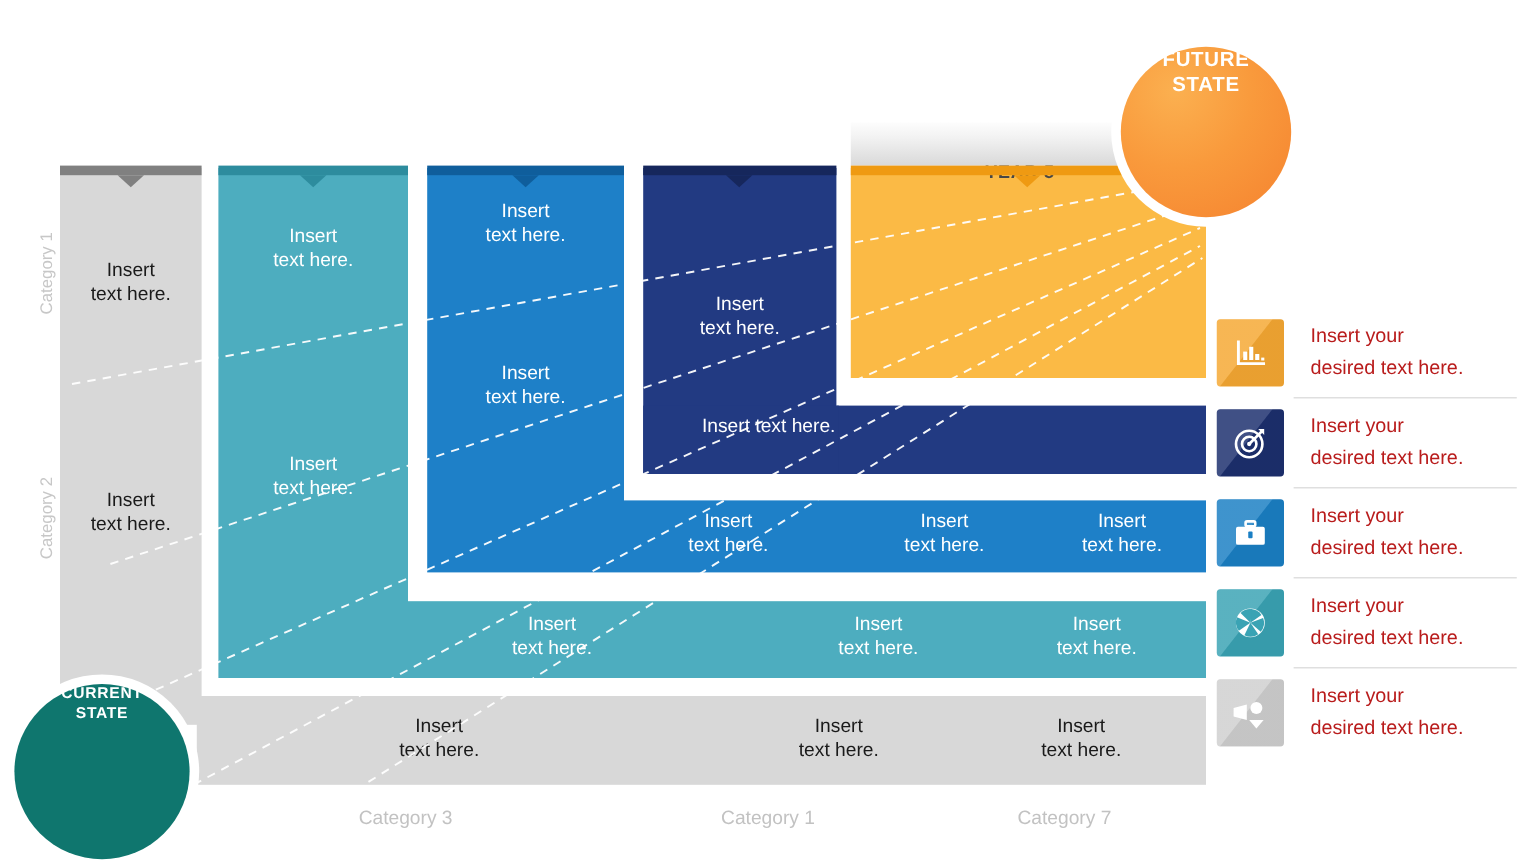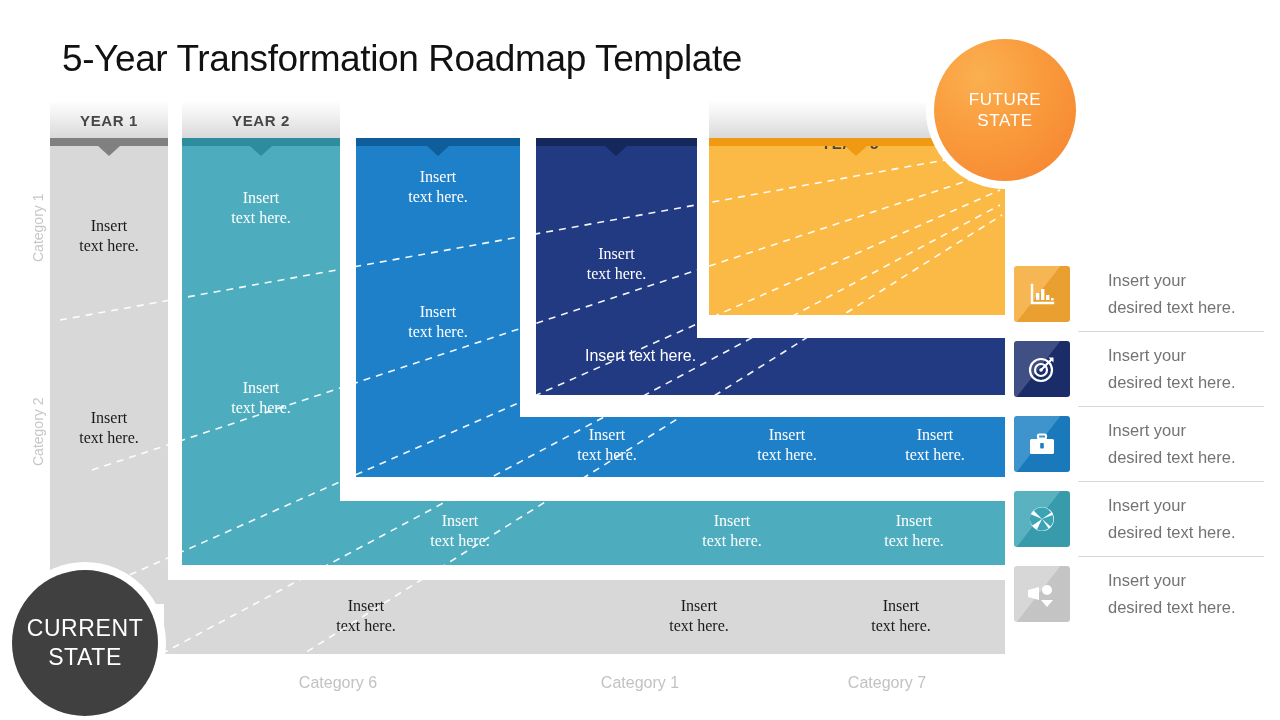--- a/index.html
+++ b/index.html
@@ -28,21 +28,21 @@
   .yr-head span {
     font-size:15px; font-weight:bold; color:#464646; letter-spacing:.6px;
   }
   .yr-bar { position:absolute; height:8px; }
   .yr-notch {
     position:absolute; width:0; height:0;
     border-left:11px solid transparent; border-right:11px solid transparent;
   }
 
   
-  .blk { position:absolute;font-family:Liberation Serif, serif; }
+  .blk { position:absolute; }
   .blk .cell {
     position:absolute; text-align:center; line-height:1.28;
     font-size:16px; white-space:pre-line;
   }
   .cell.light { color:#ffffff; }
   .cell.dark  { color:#1a1a1a; }
 
   
   .vcat {
     position:absolute; color:#c7c7c7; font-size:14px;
@@ -51,22 +51,22 @@
   }
   
   .hcat {
     position:absolute; color:#c2c2c2; font-size:16px;
     text-align:center; white-space:nowrap;
   }
 
   
   .circ {
     position:absolute; border-radius:50%;
-    display:flex; align-items:center; justify-content:center;
-    text-align:center; color:#fff; font-weight:normal; letter-spacing:.6px;
+    display:flex; justify-content:center;
+    text-align:center; color:#fff; font-weight:bold; letter-spacing:.6px;
     line-height:1.25;
   }
   .circ-ring {
     position:absolute; border-radius:50%; background:#ffffff;
   }
 
   
   .legend { position:absolute; left:1014px; top:256px; width:258px; }
   .lg-row {
     position:relative; height:75px;
@@ -80,32 +80,31 @@
     width:56px; height:56px; flex:0 0 56px; border-radius:3px;
     position:relative; overflow:hidden;
     display:flex; align-items:center; justify-content:center;
   }
   .lg-ic::after{
     content:""; position:absolute; left:0; top:0; width:100%; height:100%;
     background:linear-gradient(128deg, rgba(255,255,255,.16) 0%, rgba(255,255,255,.16) 46%, rgba(0,0,0,.05) 47%, rgba(0,0,0,.05) 100%);
   }
   .lg-ic svg { position:relative; z-index:2; }
   .lg-tx {
-    margin-left:38px; color:#737373; font-size:16.5px; line-height:1.58;
+    margin-left:22px; color:#b91c1c; font-size:16.5px; line-height:1.58;
     white-space:pre-line;
   }
 
   svg.rays { position:absolute; left:0; top:0; pointer-events:none; }
 </style>
 </head>
 <body>
 
 <div id="stage">
 
-  <div class="title">5-Year Transformation Roadmap Template</div>
 
   <div class="vcat" style="left:30px; top:262px;">Category 1</div>
   <div class="vcat" style="left:30px; top:466px;">Category 2</div>
 
   <div class="blk" style="left:164px; top:580px; width:841px; height:74px; background:#d8d8d8;">
     <div class="cell dark" style="left:72px; top:16px; width:260px;">Insert
 text here.</div>
     <div class="cell dark" style="left:420px; top:16px; width:230px;">Insert
 text here.</div>
     <div class="cell dark" style="left:622px; top:16px; width:230px;">Insert
@@ -166,29 +165,23 @@
   <svg class="rays" width="1280" height="720">
     <g stroke="#ffffff" stroke-width="1.6" stroke-dasharray="7 6" fill="none" opacity="0.95">
       <line x1="60" y1="320" x2="1000" y2="150"></line>
       <line x1="92" y1="470" x2="1000" y2="170"></line>
       <line x1="118" y1="580" x2="1000" y2="190"></line>
       <line x1="150" y1="660" x2="1000" y2="205"></line>
       <line x1="230" y1="700" x2="1002" y2="215"></line>
     </g>
   </svg>
 
-  <div class="yr-head" style="left:50px; top:102px; width:118px;">
-    <span>YEAR 1</span>
-  </div>
   <div class="yr-bar" style="left:50px; top:138px; width:118px; background:#808080;"></div>
   <div class="yr-notch" style="left:98px; top:146px; border-top:10px solid #808080;"></div>
 
-  <div class="yr-head" style="left:182px; top:102px; width:158px;">
-    <span>YEAR 2</span>
-  </div>
   <div class="yr-bar" style="left:182px; top:138px; width:158px; background:#2d8c9e;"></div>
   <div class="yr-notch" style="left:250px; top:146px; border-top:10px solid #2d8c9e;"></div>
 
   <div class="yr-bar" style="left:356px; top:138px; width:164px; background:#0f5e9c;"></div>
   <div class="yr-notch" style="left:427px; top:146px; border-top:10px solid #0f5e9c;"></div>
 
   <div class="yr-bar" style="left:536px; top:138px; width:161px; background:#16275c;"></div>
   <div class="yr-notch" style="left:605px; top:146px; border-top:10px solid #16275c;"></div>
 
   <div class="yr-head" style="left:709px; top:102px; width:296px;">
@@ -202,28 +195,28 @@
   <div class="circ-ring" style="left:926px; top:31px; width:158px; height:158px;"></div>
   <div class="circ" style="left:934px; top:39px; width:142px; height:142px; font-size:17px;
               background:radial-gradient(circle at 32% 26%, #fbb050 0%, #f99a3c 45%, #f5822f 100%);">
     <div>
       <div>FUTURE</div>
       <div>STATE</div>
     </div>
   </div>
 
   <div class="circ-ring" style="left:4px; top:562px; width:162px; height:162px;"></div>
-  <div class="circ" style="left:12px; top:570px; width:146px; height:146px; font-size:23px; background:#404040;">
+  <div class="circ" style="left:12px; top:570px; width:146px; height:146px; font-size:13px; background:#0f766e;">
     <div>
       <div>CURRENT</div>
       <div>STATE</div>
     </div>
   </div>
 
-  <div class="hcat" style="left:258px; top:674px; width:160px;">Category 6</div>
+  <div class="hcat" style="left:258px; top:674px; width:160px;">Category 3</div>
   <div class="hcat" style="left:560px; top:674px; width:160px;">Category 1</div>
   <div class="hcat" style="left:807px; top:674px; width:160px;">Category 7</div>
 
   <div class="legend">
 
     <div class="lg-row">
       <div class="lg-ic" style="background:#f5a833;">
         <svg width="30" height="30" viewBox="0 0 30 30">
           <path d="M5 6 L5 24 L26 24" stroke="#fff" stroke-width="2.4" fill="none" stroke-linecap="square"></path>
           <rect x="9" y="14" width="3.4" height="7" fill="#fff"></rect>

